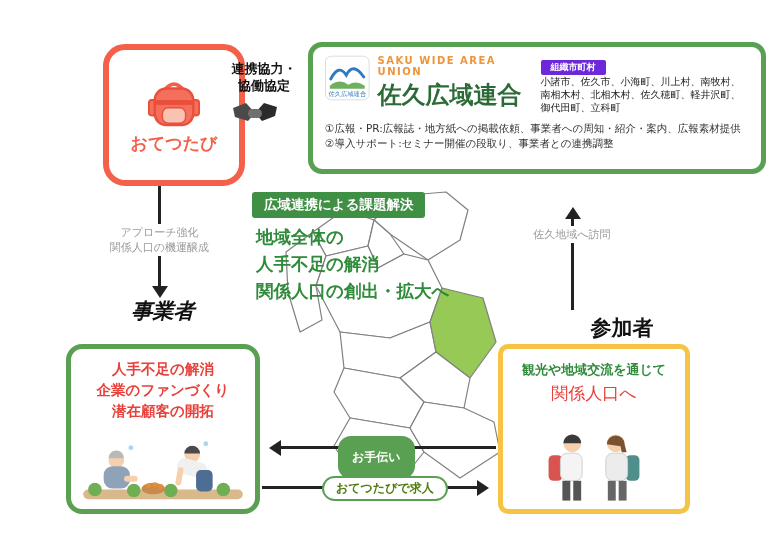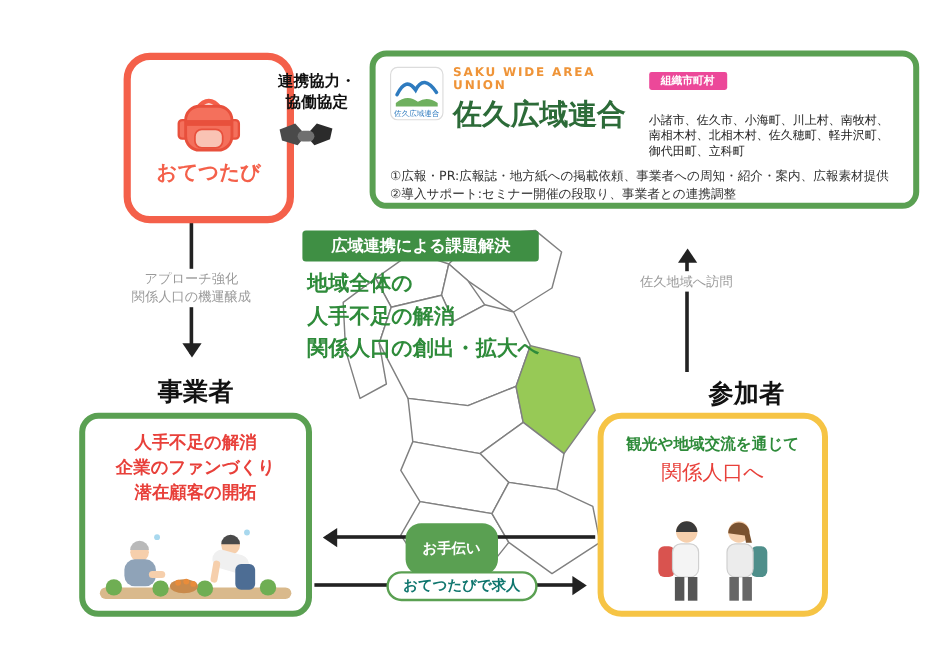--- a/index.html
+++ b/index.html
@@ -32,30 +32,30 @@
     position:absolute;left:308px;top:42px;width:458px;height:132px;box-sizing:border-box;
     border:5px solid #5aa052;border-radius:14px;background:#fff;
     padding:8px 12px;z-index:2;
   }
   .saku-top{display:flex;align-items:flex-start;}
   .saku-titles{margin-left:8px;}
   .saku-eng{color:#ef9438;font-weight:bold;font-size:10px;letter-spacing:1.5px;}
   .saku-title{color:#2c6b38;font-weight:bold;font-size:24px;margin-top:2px;}
   .saku-muni{margin-left:auto;width:215px;}
   .muni-badge{
-    display:inline-block;background:#ec4899;color:#fff;font-size:9px;
-    padding:1px 10px;border-radius:2px;margin-bottom:19px;font-weight:bold;
+    display:inline-block;background:#6d28d9;color:#fff;font-size:9px;
+    padding:1px 10px;border-radius:2px;margin-bottom:0;font-weight:bold;
   }
   .muni-list{font-size:10px;color:#222;line-height:13px;}
   .saku-roles{margin-top:7px;font-size:10.5px;color:#333;line-height:15px;}
 
   
   .center-badge{
     position:absolute;left:252px;top:192px;background:#3f8f44;color:#fff;
-    font-size:13.5px;font-weight:bold;padding:4px 24px;border-radius:3px;z-index:2;
+    font-size:13.5px;font-weight:bold;padding:4px 12px;border-radius:3px;z-index:2;
   }
   .goal{
     position:absolute;left:256px;top:224px;color:#2e8b3a;font-weight:bold;
     font-size:17.5px;line-height:27px;z-index:2;
   }
 
   
   .v-arrow{position:absolute;width:3px;background:#222;z-index:1;}
   .v-arrow.down::after{
     content:'';position:absolute;bottom:-11px;left:50%;transform:translateX(-50%);
@@ -86,34 +86,34 @@
   .biz-box{
     position:absolute;left:66px;top:344px;width:194px;height:170px;box-sizing:border-box;
     border:5px solid #5aa052;border-radius:16px;background:#fff;z-index:2;
     text-align:center;padding-top:10px;
   }
   .biz-line{color:#e8403a;font-weight:bold;font-size:14.5px;line-height:21px;}
   .biz-illu{position:absolute;left:4px;bottom:2px;width:176px;height:72px;}
 
   .part-box{
     position:absolute;left:498px;top:344px;width:192px;height:170px;box-sizing:border-box;
-    border:5px solid #f6c445;border-radius:20px;background:#fff;z-index:2;
+    border:5px solid #f6c445;border-radius:10px;background:#fff;z-index:2;
     text-align:center;padding-top:12px;
   }
   .part-line1{color:#2e8b3a;font-weight:bold;font-size:13px;}
   .part-line2{color:#e8403a;font-weight:normal;font-size:17px;margin-top:3px;}
   .part-illu{position:absolute;left:12px;bottom:2px;width:158px;height:78px;}
 
   
   .pill-help{
     position:absolute;left:338px;top:436px;background:#5aa052;color:#fff;
     font-size:12px;font-weight:bold;padding:13px 14px;border-radius:13px;z-index:3;
   }
   .pill-recruit{
-    position:absolute;left:322px;top:476px;background:#fff;color:#0f766e;
+    position:absolute;left:322px;top:476px;background:#fff;color:#4d7c0f;
     border:2px solid #5aa052;font-size:12px;font-weight:bold;
     padding:2px 12px;border-radius:13px;z-index:3;
   }
 </style>
 </head>
 <body>
 
 <div class="canvas">
 
   <svg class="map" viewBox="0 0 228 318">
@@ -186,21 +186,21 @@
 
   <div class="v-arrow down" style="left:158px;top:177px;height:118px;"></div>
   <div class="flow-note" style="left:92px;top:224px;width:135px;">
     <div>アプローチ強化</div>
     <div>関係人口の機運醸成</div>
   </div>
 
   <div class="v-arrow up" style="left:571px;top:210px;height:100px;"></div>
   <div class="flow-note" style="left:512px;top:226px;width:120px;">佐久地域へ訪問</div>
 
-  <div class="box-title" style="left:66px;top:312px;width:194px;">事業者</div>
+  <div class="box-title" style="left:66px;top:297px;width:194px;font-style:italic;">事業者</div>
   <div class="biz-box">
     <div class="biz-line">人手不足の解消</div>
     <div class="biz-line">企業のファンづくり</div>
     <div class="biz-line">潜在顧客の開拓</div>
     <svg class="biz-illu" viewBox="0 0 176 74">
       <rect x="6" y="56" width="164" height="10" rx="5" fill="#d9b98c"></rect>
       <circle cx="18" cy="56" r="7" fill="#6fae53"></circle>
         <circle cx="58" cy="57" r="7" fill="#6fae53"></circle>
       <circle cx="96" cy="57" r="7" fill="#6fae53"></circle>
         <circle cx="150" cy="56" r="7" fill="#6fae53"></circle>

